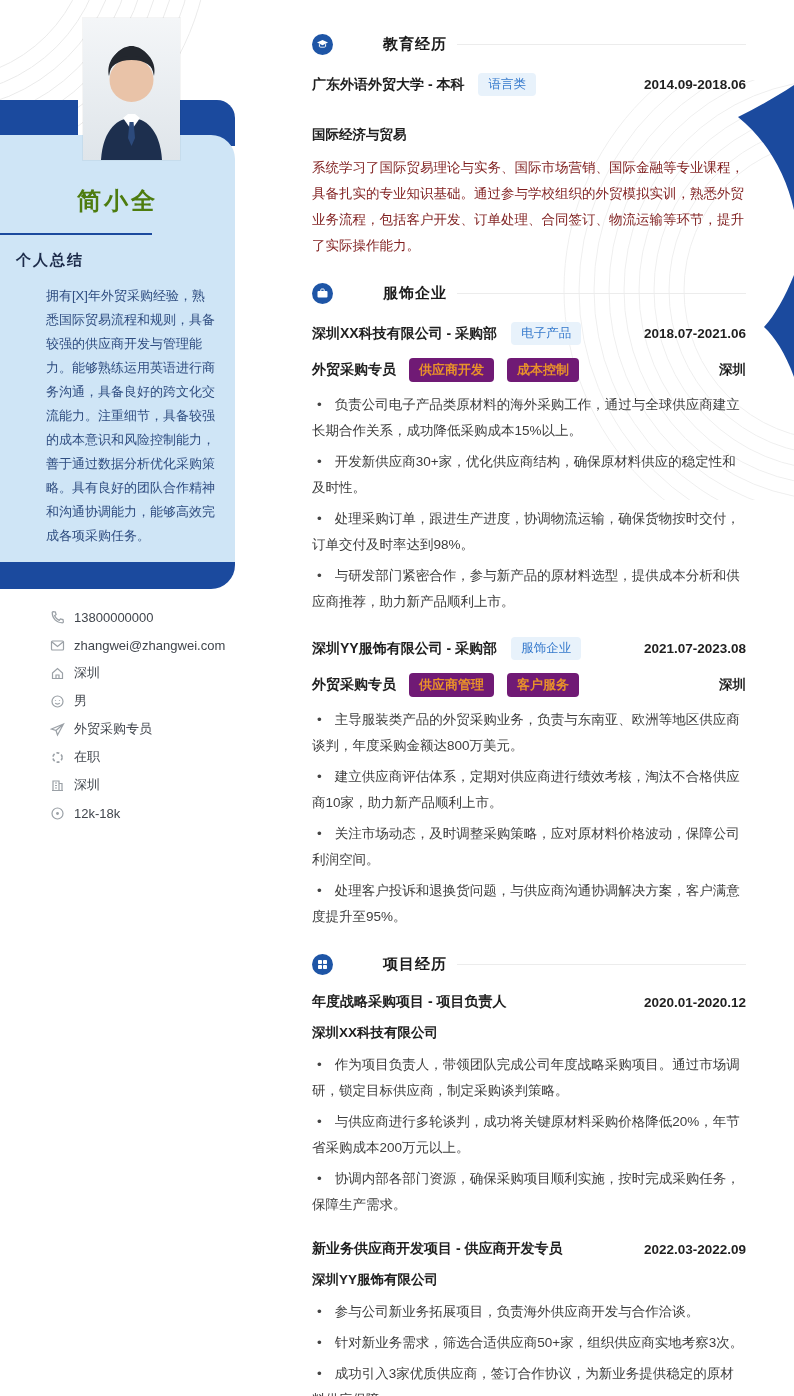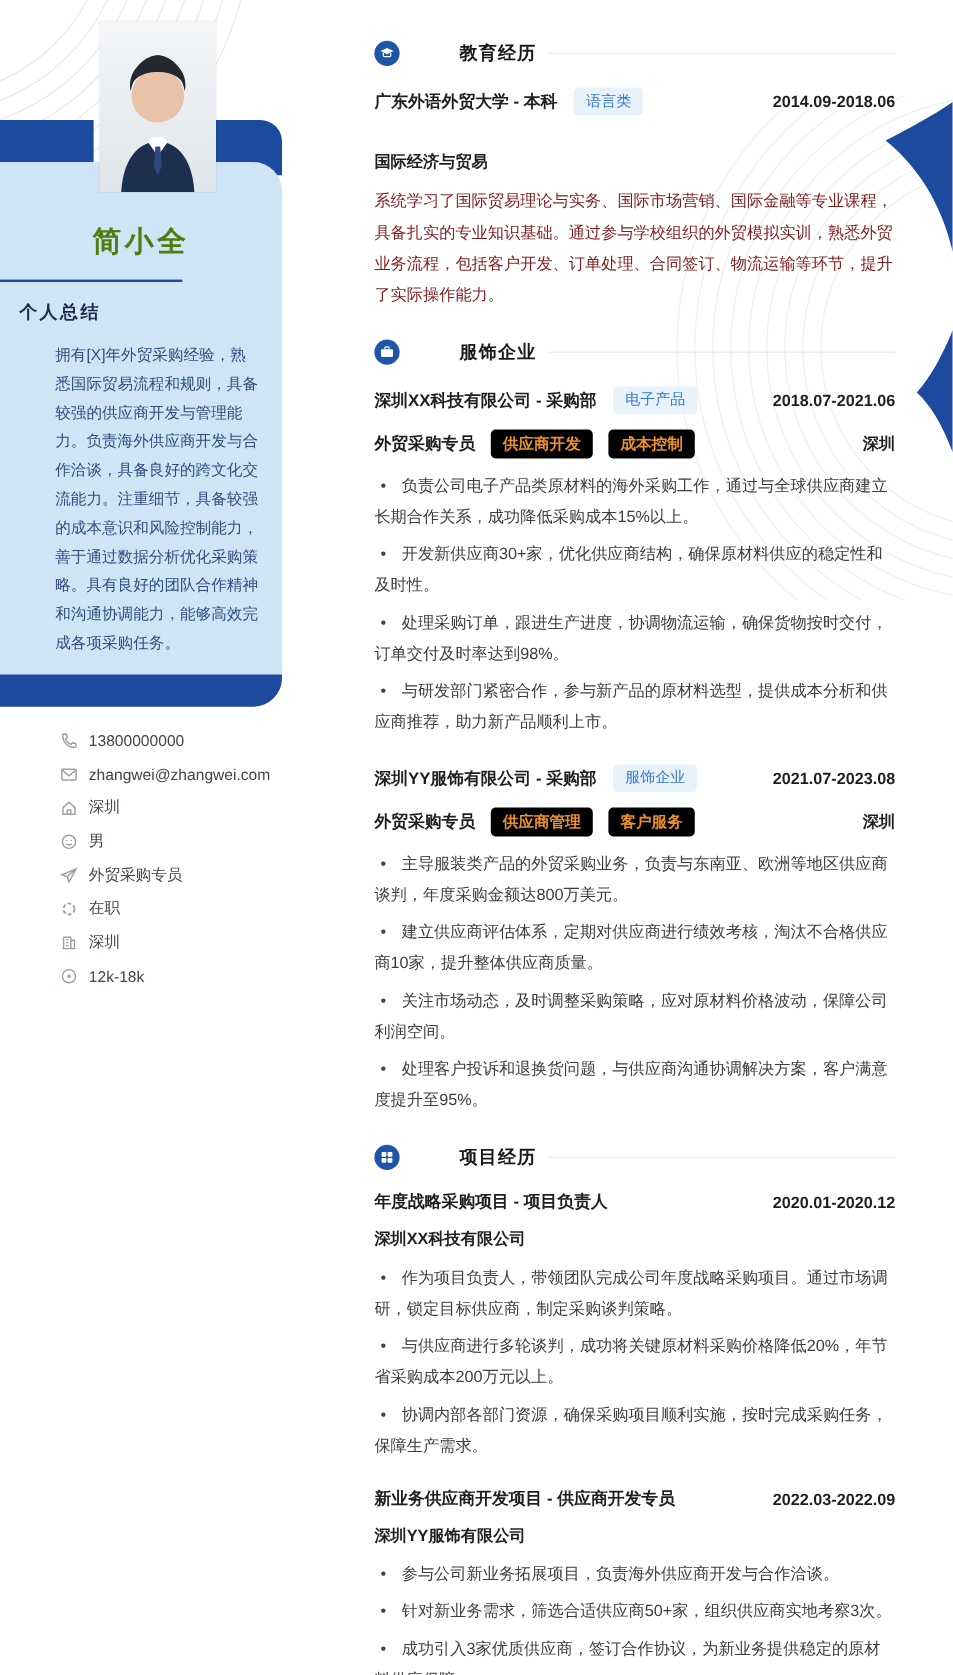--- a/index.html
+++ b/index.html
@@ -29,21 +29,21 @@
   .main{position:absolute;left:312px;top:34px;width:434px;}
   .sec{margin-bottom:24px;}
   .sec-head{display:flex;align-items:center;margin-bottom:18px;}
   .sec-ico{width:21px;height:21px;border-radius:50%;background:#1e55a6;display:flex;align-items:center;justify-content:center;margin-right:9px;flex:0 0 21px;}
   .sec-title{font-size:15px;font-weight:bold;color:#1a1a1a;letter-spacing:1px;margin-left:41px;}
   .sec-line{flex:1;height:1px;background:#ececec;margin-left:10px;}
   .row{display:flex;align-items:center;}
   .etitle{font-size:14px;font-weight:bold;color:#1f1f1f;}
   .edate{margin-left:auto;font-size:13.5px;font-weight:bold;color:#1f1f1f;}
   .tag-blue{background:#e8f2fb;color:#3579cc;font-size:12.5px;padding:3px 10px;border-radius:4px;margin-left:14px;}
-  .tag-orange{background:#000000;color:#e8912a;font-size:13px;font-weight:bold;padding:3px 10px;border-radius:4px;margin-left:13px;}
+  .tag-orange{background:#701a75;color:#e8912a;font-size:13px;font-weight:bold;padding:3px 10px;border-radius:4px;margin-left:13px;}
   .subrow{margin-top:13px;}
   .major{font-size:13.5px;font-weight:bold;color:#1f1f1f;margin-top:30px;}
   .para{font-size:13.5px;line-height:26px;color:#7f1d1d;margin-top:11px;}
   .bullets{margin-top:10px;}
   .bullet{font-size:13.5px;line-height:26px;color:#3d3d3d;margin-bottom:5px;}
   .dot{margin-right:13px;padding-left:5px;color:#444;}
   .job{margin-bottom:22px;}
   .proj{margin-bottom:22px;}
   .company-line{font-size:13.5px;font-weight:bold;color:#1f1f1f;margin-top:13px;}
 </style>
@@ -102,21 +102,21 @@
     <circle cx="48.5" cy="62" r="22" fill="#e9c3a8"></circle>
     <path d="M26,58 C26,36 40,28 48.5,28 C57,28 71,36 71,58 C71,48 62,42 48.5,42 C35,42 26,48 26,58 Z" fill="#23272e"></path>
     <path d="M26,58 C24,50 26,34 48.5,28 C71,34 73,50 71,58 C68,40 58,38 48.5,38 C39,38 29,40 26,58 Z" fill="#23272e"></path>
   </svg>
 
   <div class="side-stack">
     <div class="card">
       <div class="name">简小全</div>
       <div class="name-divider"></div>
       <div class="summary-title">个人总结</div>
-      <div class="summary">拥有[X]年外贸采购经验，熟悉国际贸易流程和规则，具备较强的供应商开发与管理能力。负责海外供应商开发与合作洽谈，具备良好的跨文化交流能力。注重细节，具备较强的成本意识和风险控制能力，善于通过数据分析优化采购策略。具有良好的团队合作精神和沟通协调能力，能够高效完成各项采购任务。</div>
+      <div class="summary">拥有[X]年外贸采购经验，熟悉国际贸易流程和规则，具备较强的供应商开发与管理能力。能够熟练运用英语进行商务沟通，具备良好的跨文化交流能力。注重细节，具备较强的成本意识和风险控制能力，善于通过数据分析优化采购策略。具有良好的团队合作精神和沟通协调能力，能够高效完成各项采购任务。</div>
     </div>
     <div class="card-footer"></div>
 
     <div class="contacts">
       <div class="contact-row">
         <svg width="15" height="15" viewBox="0 0 15 15" fill="none" stroke="#9aa0a6" stroke-width="1.2">
             <path d="M3.2,1.6 l2.2,0.4 0.7,2.6 -1.5,1.2 a9,9 0 0 0 4.6,4.6 l1.2,-1.5 2.6,0.7 0.4,2.2 a1,1 0 0 1 -1,1 C6.5,12.8 2.2,8.5 2.2,2.6 a1,1 0 0 1 1,-1 Z"></path>
           </svg>
         <span class="contact-val">13800000000</span>
       </div>
@@ -232,21 +232,21 @@
         <span class="edate">2021.07-2023.08</span>
       </div>
       <div class="row subrow">
         <span class="etitle">外贸采购专员</span>
         <span class="tag-orange">供应商管理</span>
         <span class="tag-orange">客户服务</span>
         <span class="edate">深圳</span>
       </div>
       <div class="bullets">
         <div class="bullet"><span class="dot">•</span><span>主导服装类产品的外贸采购业务，负责与东南亚、欧洲等地区供应商谈判，年度采购金额达800万美元。</span></div>
-        <div class="bullet"><span class="dot">•</span><span>建立供应商评估体系，定期对供应商进行绩效考核，淘汰不合格供应商10家，提升整体供应商质量。</span></div>
+        <div class="bullet"><span class="dot">•</span><span>建立供应商评估体系，定期对供应商进行绩效考核，淘汰不合格供应商10家，助力新产品顺利上市。</span></div>
         <div class="bullet"><span class="dot">•</span><span>关注市场动态，及时调整采购策略，应对原材料价格波动，保障公司利润空间。</span></div>
         <div class="bullet"><span class="dot">•</span><span>处理客户投诉和退换货问题，与供应商沟通协调解决方案，客户满意度提升至95%。</span></div>
       </div>
     </div>
   </div>
 
   <div class="sec">
     <div class="sec-head">
       <span class="sec-ico">
         <svg width="11" height="11" viewBox="0 0 11 11">

